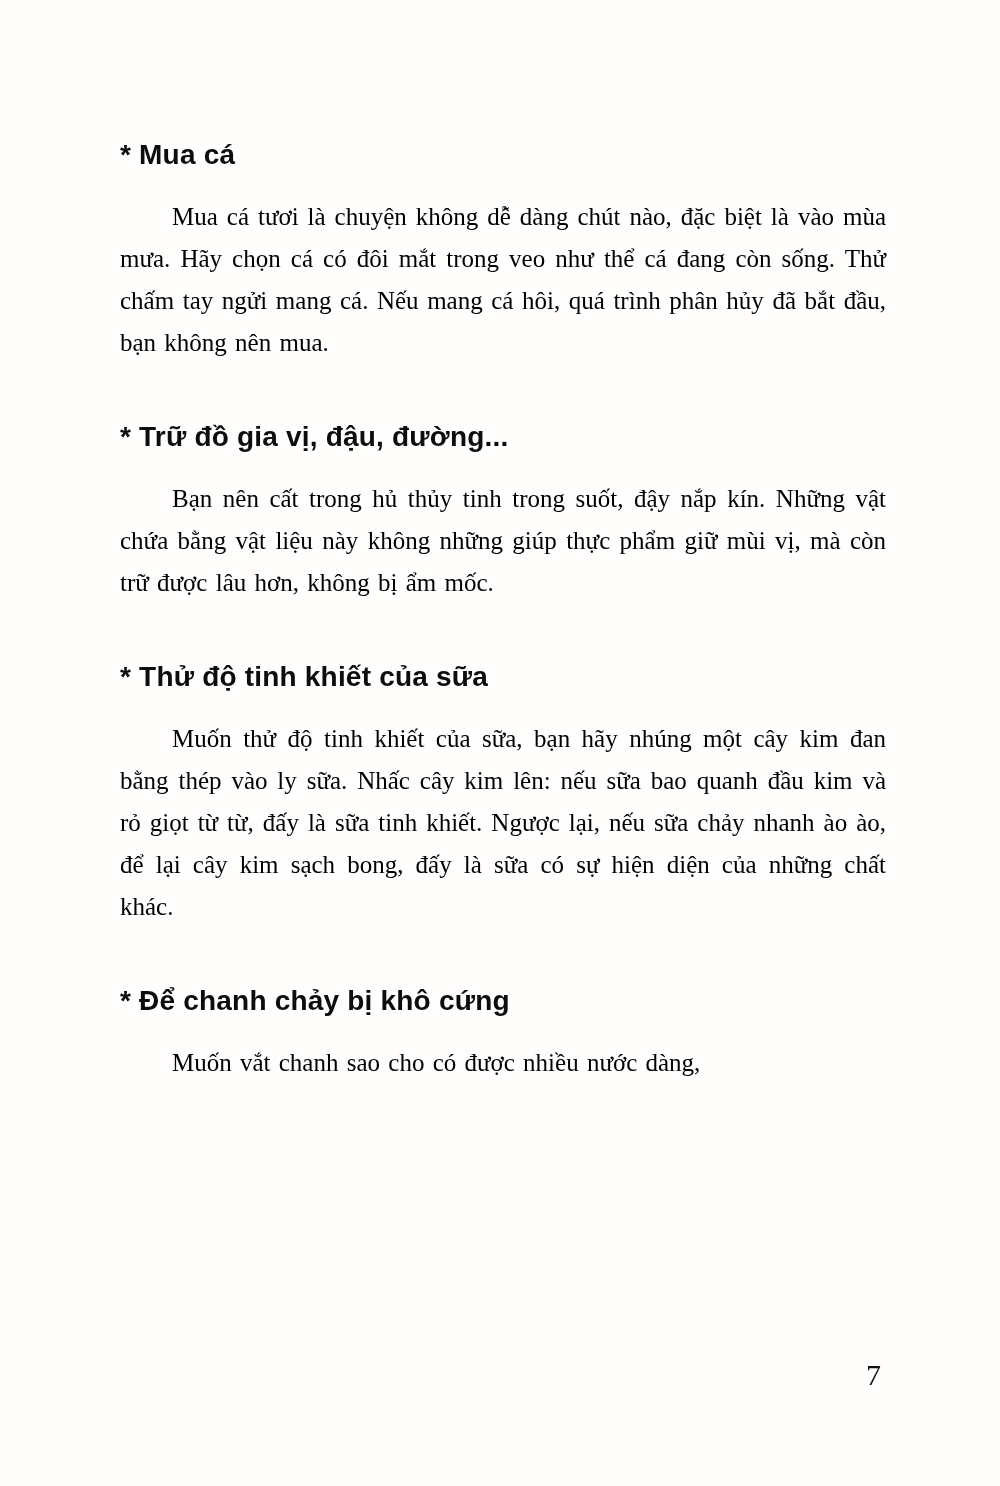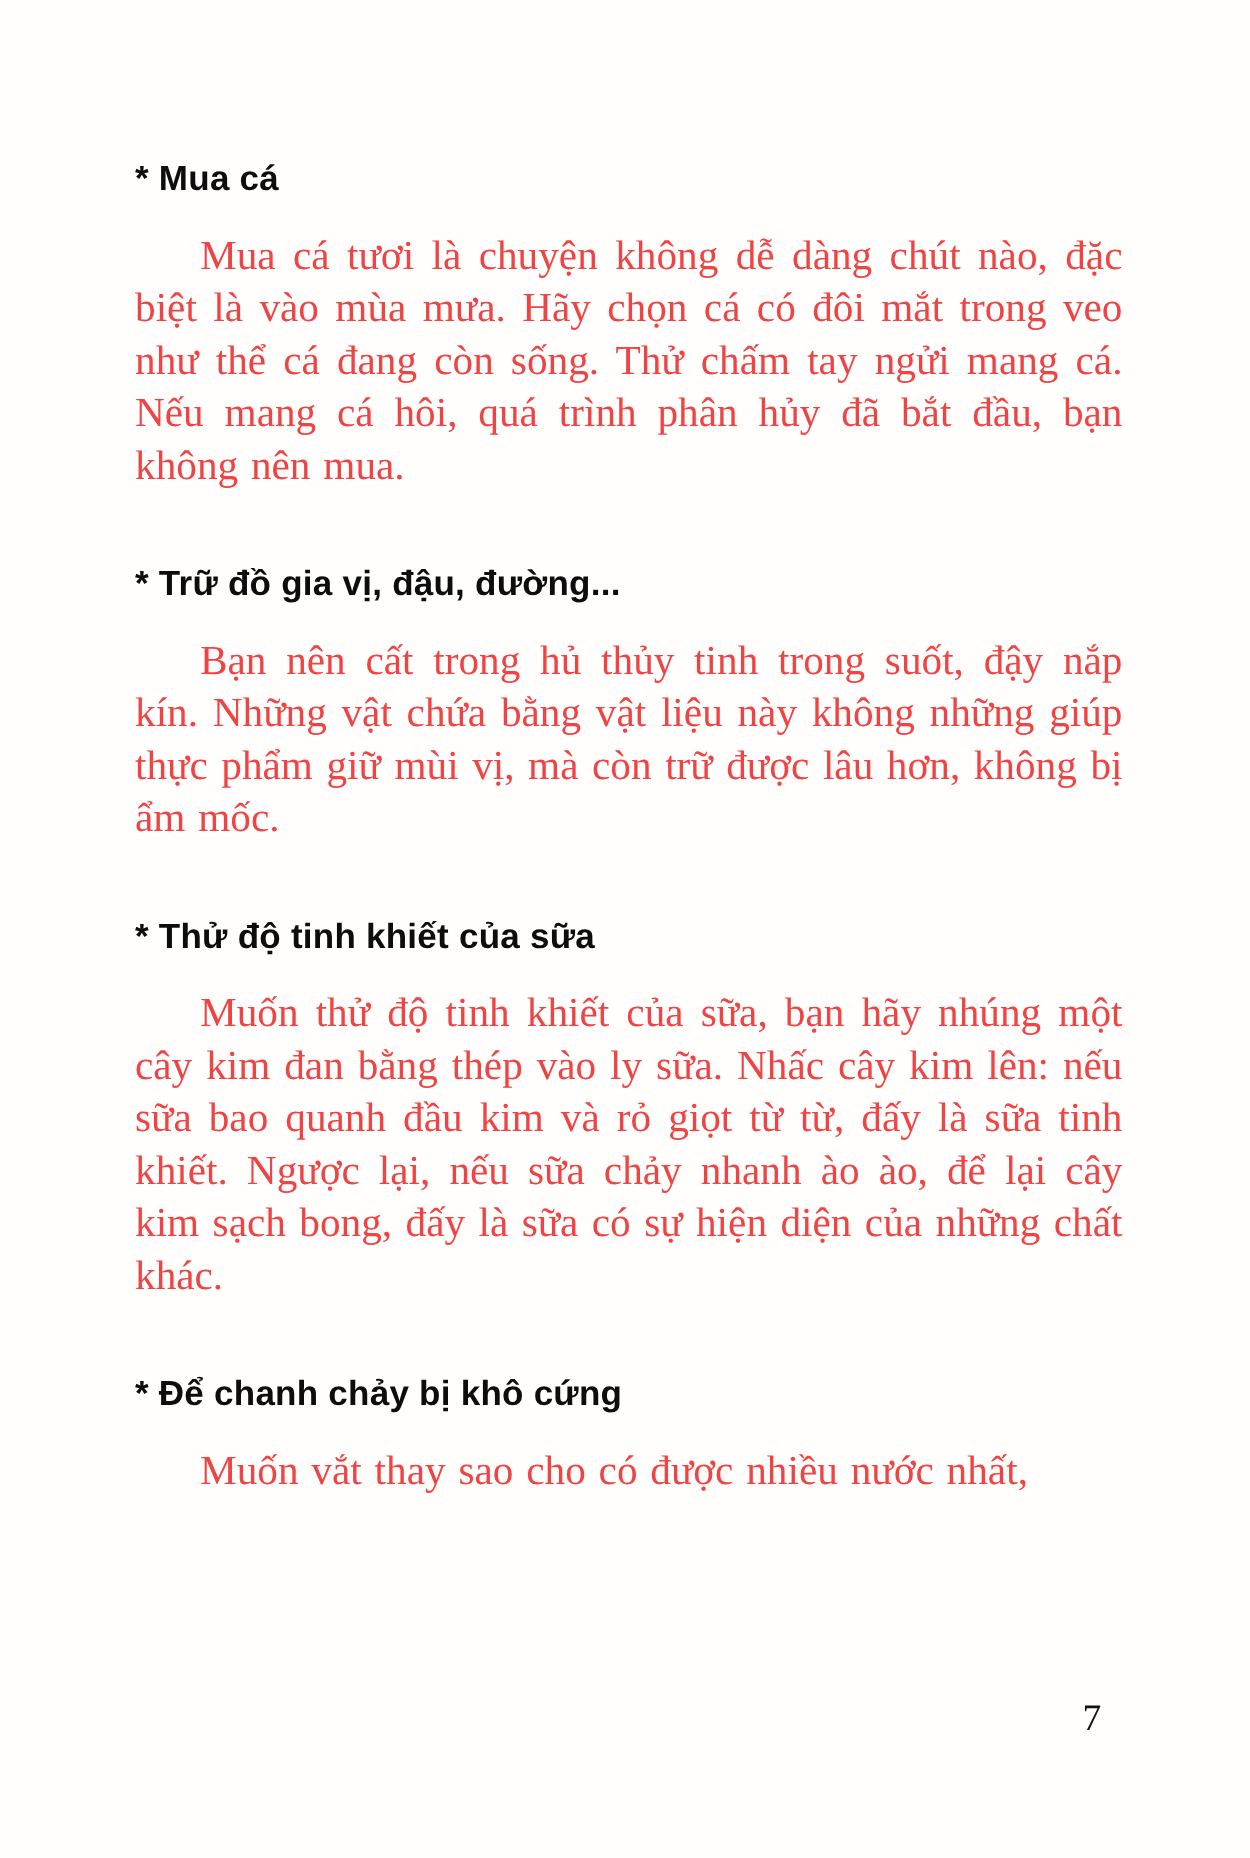--- a/index.html
+++ b/index.html
@@ -19,41 +19,41 @@
     position: absolute;
     inset: 0;
     background: #fffefd;
   }
   .content {
     position: absolute;
     top: 126px;
     left: 108px;
     width: 790px;
   }
-  .section { margin: 0; }
+  .section { margin: 12px; }
   .section-heading {
     font-family: "Liberation Sans", sans-serif;
     font-weight: bold;
     font-size: 28px;
     line-height: 34px;
     color: #0d0d0d;
     margin: 0 0 24px 0;
     letter-spacing: 0.2px;
   }
   .section + .section .section-heading {
     margin-top: 56px;
   }
   .paragraph {
-    font-size: 33px;
+    font-size: 25px;
     line-height: 42px;
     text-align: justify;
     text-indent: 52px;
     margin: 0 0 16px 0;
     word-spacing: 2px;
-    color: #ef4444;
+    color: #000000;
   }
   .paragraph:last-child { margin-bottom: 0; }
   .page-number {
     position: absolute;
     top: 1358px;
     left: 866px;
     font-size: 30px;
     font-family: "Liberation Serif", serif;
     color: #111;
   }
@@ -74,19 +74,19 @@
       <p class="paragraph">Bạn nên cất trong hủ thủy tinh trong suốt, đậy nắp kín. Những vật chứa bằng vật liệu này không những giúp thực phẩm giữ mùi vị, mà còn trữ được lâu hơn, không bị ẩm mốc.</p>
     </div>
 
     <div class="section">
       <h2 class="section-heading">* Thử độ tinh khiết của sữa</h2>
       <p class="paragraph">Muốn thử độ tinh khiết của sữa, bạn hãy nhúng một cây kim đan bằng thép vào ly sữa. Nhấc cây kim lên: nếu sữa bao quanh đầu kim và rỏ giọt từ từ, đấy là sữa tinh khiết. Ngược lại, nếu sữa chảy nhanh ào ào, để lại cây kim sạch bong, đấy là sữa có sự hiện diện của những chất khác.</p>
     </div>
 
     <div class="section">
       <h2 class="section-heading">* Để chanh chảy bị khô cứng</h2>
-      <p class="paragraph">Muốn vắt thay sao cho có được nhiều nước nhất,</p>
+      <p class="paragraph">Muốn vắt chanh sao cho có được nhiều nước dàng,</p>
     </div>
 
   </div>
 
   <div class="page-number">7</div>
 </div>
 
 </body></html>

